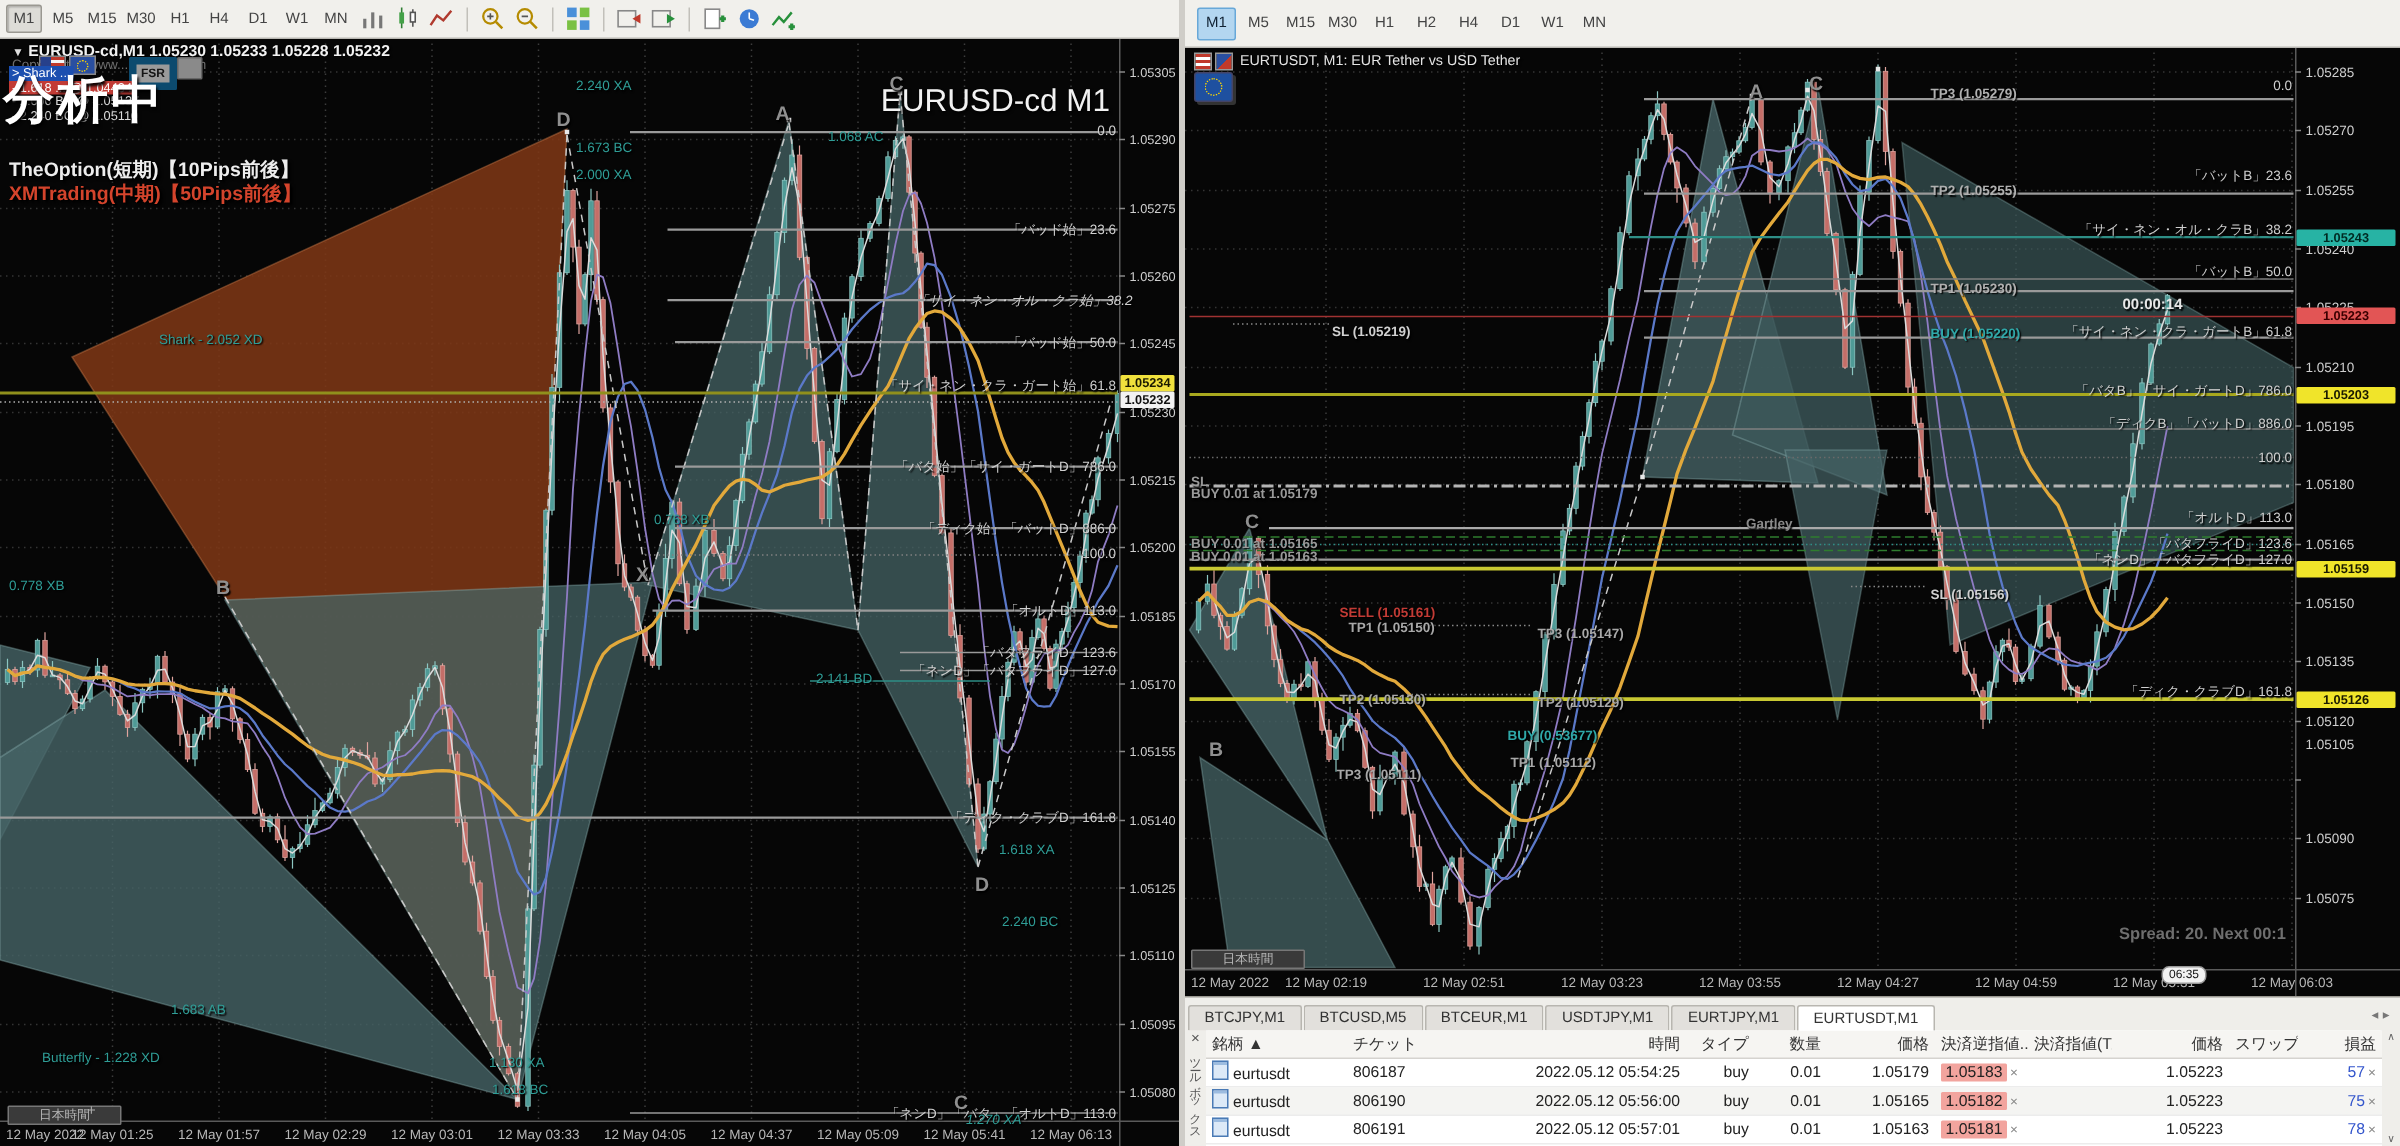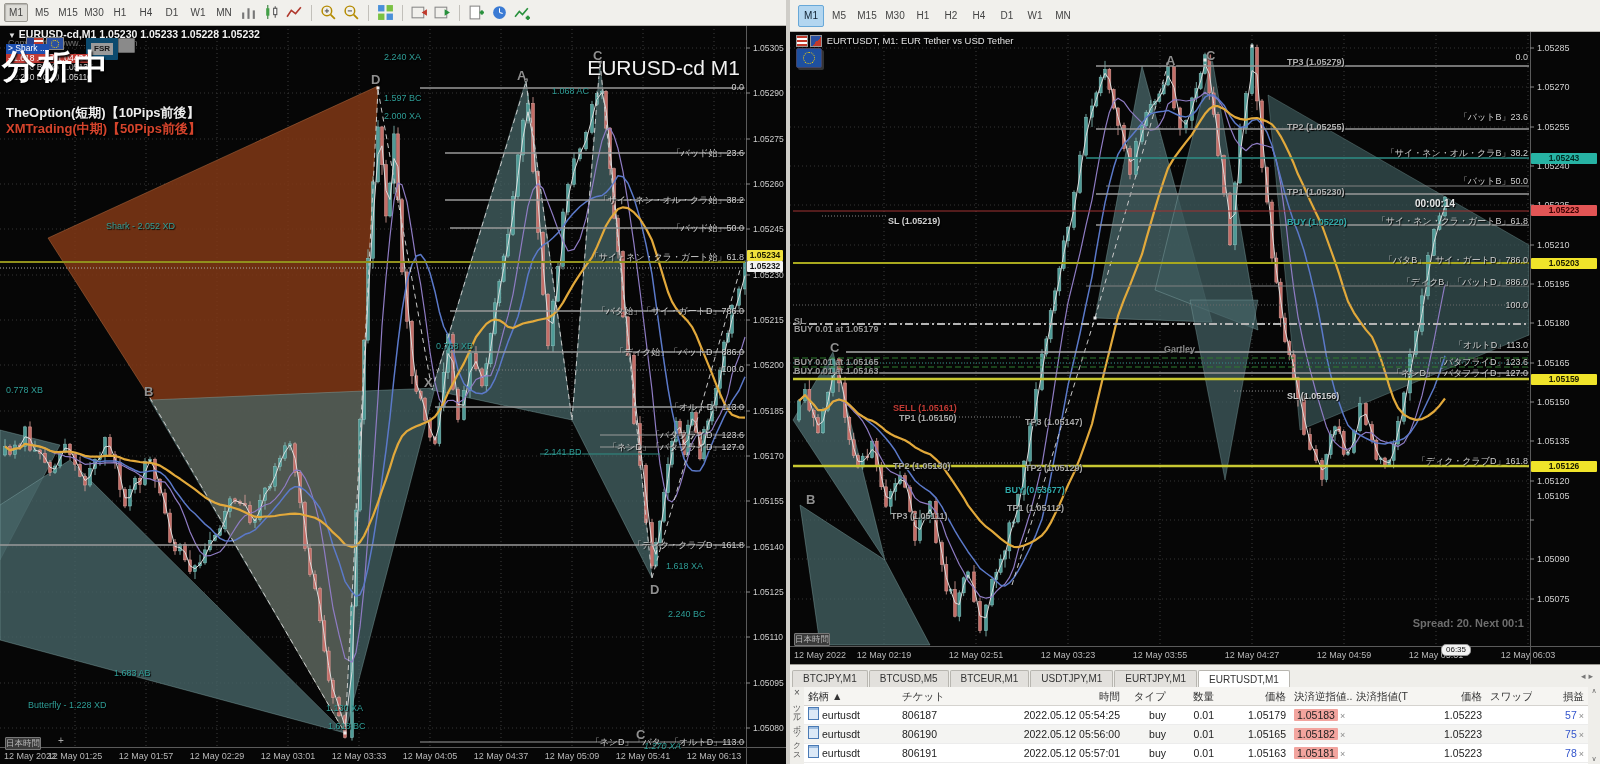--- a/index.html
+++ b/index.html
@@ -22,21 +22,21 @@
   .infoline{font-size:10.5px;color:#f2f2f2;font-weight:bold;text-shadow:1px 1px 1px #000;}
   .tri{color:#ddd;font-size:8px;}
   .wmark{font-size:9px;color:#6e6e6e;}
   .analysis{font-size:34px;font-weight:bold;color:#fff;letter-spacing:2px;text-shadow:1px 2px 2px #000;z-index:5;}
   .note{font-size:13px;font-weight:bold;text-shadow:1px 1px 0 #000,2px 2px 2px #000;}
   .bigsym{font-size:21px;color:#f2f2f2;text-shadow:1px 1px 2px #000;}
   .alert{font-size:8.5px;padding:0 2px;line-height:9.5px;}
   .chip{font-size:8px;line-height:12px;padding:0 3px;border-radius:1px;}
   .fsr{background:#9a9a9a;color:#151515;font-weight:bold;border:5px solid #0c4a6e;}
   .graychip{background:#8a8a8a;width:9px;height:13px;border:1px solid #666;}
-  .jpchip{background:#3a3a3a;color:#b8b8b8;border:1px solid #777;font-size:8.5px;line-height:11px;padding:0 0;}
+  .jpchip{background:#3a3a3a;color:#b8b8b8;border:1px solid #777;font-size:8.5px;line-height:11px;padding:0 20px;}
   .pluslbl{color:#aaa;font-size:10px;}
   .flagus{width:16px;height:11px;border:1px solid #888;background:repeating-linear-gradient(180deg,#c0392b 0 2px,#f5f5f5 2px 4px);}
   .flagus::after{content:"";position:absolute;left:0;top:0;width:7px;height:6px;background:#27408b;}
   .flageu{width:16px;height:11px;border:1px solid #888;background:#2a4fa0;}
   .flageu::after{content:"";position:absolute;left:4px;top:1.5px;width:6px;height:6px;border:1px dotted #ffd700;border-radius:50%;}
   .miniflag{display:inline-block;width:10px;height:10px;margin-right:2px;vertical-align:middle;border:1px solid #999;}
   .f1{background:repeating-linear-gradient(180deg,#c0392b 0 2px,#fff 2px 4px);}
   .f2{background:linear-gradient(135deg,#2a4fa0 55%,#c0392b 55%);}
   .euflag{width:24px;height:18px;background:#1e50a0;border-radius:2px;border:1px solid #446;box-shadow:2px 2px 0 rgba(90,90,90,.55);}
   .euflag::after{content:"";position:absolute;left:6px;top:3px;width:10px;height:10px;border:1.5px dotted #ffd700;border-radius:50%;}
@@ -170,33 +170,33 @@
         <div class="tick" style="left: 753px; top: 496px;">1.05155</div>
         <div class="tick" style="left: 753px; top: 542px;">1.05140</div>
         <div class="tick" style="left: 753px; top: 587px;">1.05125</div>
         <div class="tick" style="left: 753px; top: 632px;">1.05110</div>
         <div class="tick" style="left: 753px; top: 678px;">1.05095</div>
         <div class="tick" style="left: 753px; top: 723px;">1.05080</div>
         <div class="pbadge" style="left: 747px; top: 250px; width: 36px; background: rgb(240, 225, 60); color: rgb(26, 26, 0);">1.05234</div>
         <div class="pbadge" style="left: 747px; top: 261px; width: 36px; background: rgb(242, 242, 242); color: rgb(17, 17, 17);">1.05232</div>
         <div class="fib" style="right: 42px; top: 82px;">0.0</div>
         <div class="fib" style="right: 42px; top: 147px;">「バッド始」23.6</div>
-        <div class="fib" style="right: 42px; top: 194px;">「サイ・ネン・オル・クラ始」38.2</div>
+        <div class="fib" style="right: 31px; top: 194px; font-style: italic;">「サイ・ネン・オル・クラ始」38.2</div>
         <div class="fib" style="right: 42px; top: 222px;">「バッド始」50.0</div>
         <div class="fib" style="right: 42px; top: 251px;">「サイ・ネン・クラ・ガート始」61.8</div>
         <div class="fib" style="right: 42px; top: 305px;">「バタ始」「サイ・ガートD」786.0</div>
         <div class="fib" style="right: 42px; top: 346px;">「ディク始」「バットD」886.0</div>
         <div class="fib" style="right: 42px; top: 364px;">100.0</div>
         <div class="fib" style="right: 42px; top: 401px;">「オルトD」113.0</div>
         <div class="fib" style="right: 42px; top: 429px;">「バタフライD」123.6</div>
         <div class="fib" style="right: 42px; top: 441px;">「ネンD」「バタフライD」127.0</div>
         <div class="fib" style="right: 42px; top: 539px;">「ディク・クラブD」161.8</div>
         <div class="fib" style="right: 42px; top: 736px;">「ネンD」「バタ」「オルトD」113.0</div>
         <div class="pat" style="left: 384px; top: 52px;">2.240 XA</div>
-        <div class="pat" style="left: 384px; top: 93px;">1.597 BC</div>
+        <div class="pat" style="left: 384px; top: 93px;">1.673 BC</div>
         <div class="pat" style="left: 384px; top: 111px;">2.000 XA</div>
         <div class="pat" style="left: 552px; top: 86px;">1.068 AC</div>
         <div class="pat" style="left: 106px; top: 221px;">Shark - 2.052 XD</div>
         <div class="pat" style="left: 6px; top: 385px;">0.778 XB</div>
         <div class="pat" style="left: 436px; top: 341px;">0.768 XB</div>
         <div class="pat" style="left: 544px; top: 447px;">2.141 BD</div>
         <div class="pat" style="left: 666px; top: 561px;">1.618 XA</div>
         <div class="pat" style="left: 668px; top: 609px;">2.240 BC</div>
         <div class="pat" style="left: 114px; top: 668px;">1.683 AB</div>
         <div class="pat" style="left: 28px; top: 700px;">Butterfly - 1.228 XD</div>

